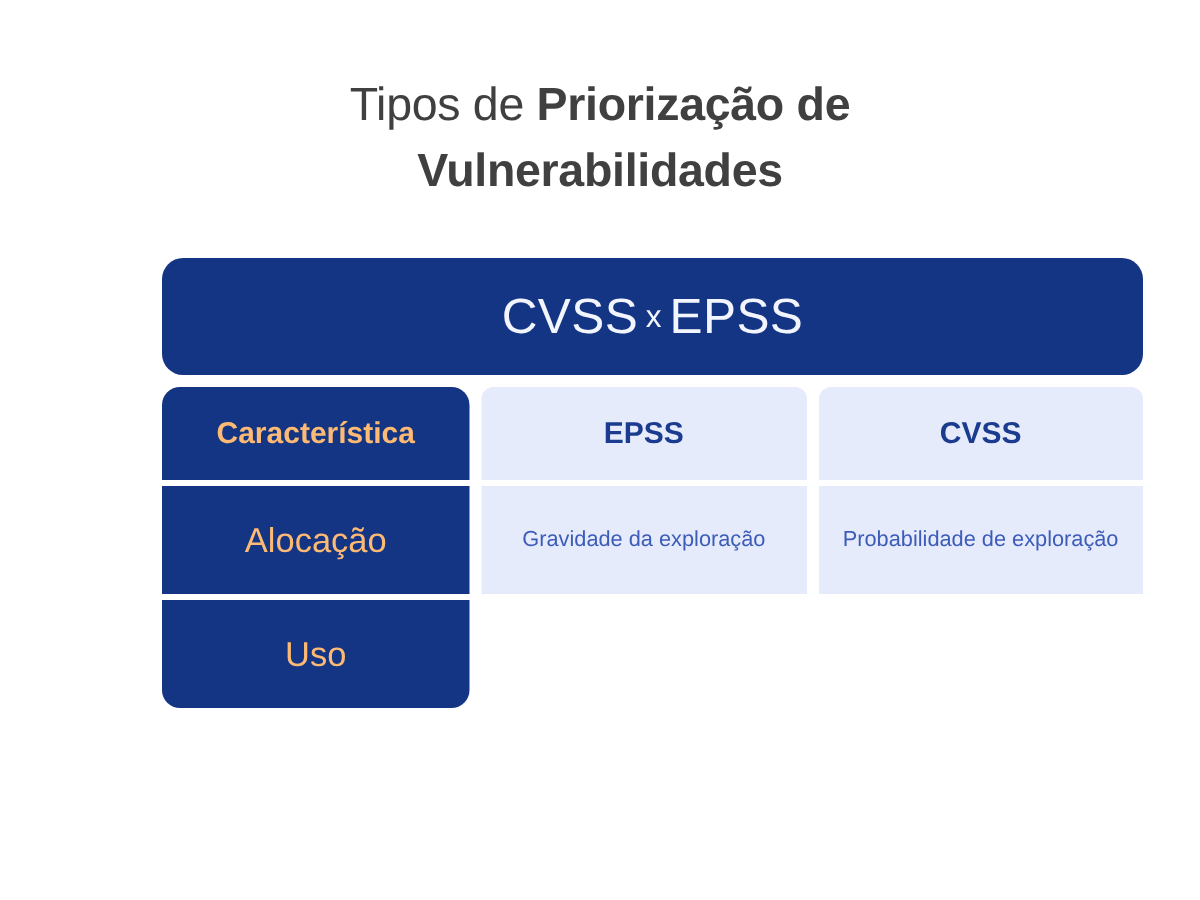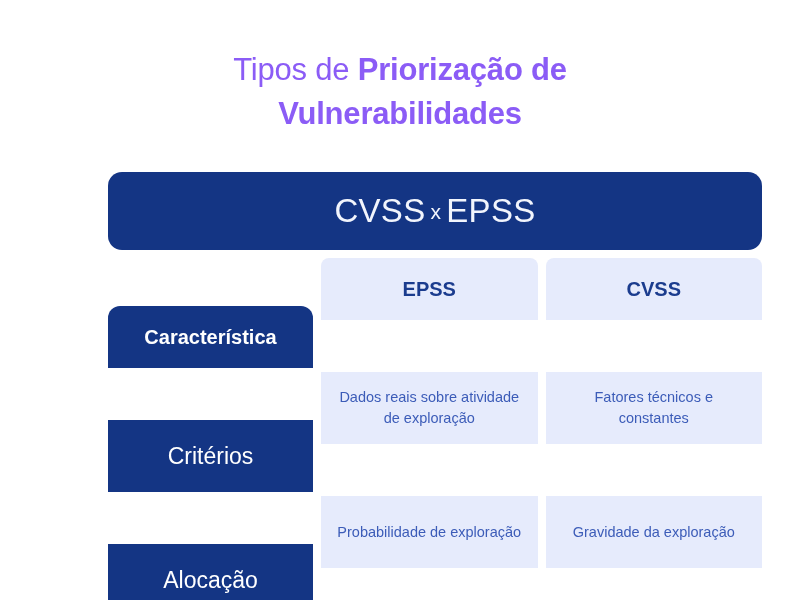--- a/index.html
+++ b/index.html
@@ -21,21 +21,21 @@
     box-sizing: border-box;
   }
 
   
   .title-block {
     position: absolute;
     left: 0;
     top: 48px;
     width: 800px;
     text-align: center;
-    color: #8b5cf6;
+    color: #404040;
     font-size: 31px;
     line-height: 44px;
     letter-spacing: -0.2px;
   }
   .title-light {
     font-weight: 400;
   }
   .title-strong {
     font-weight: 700;
   }
@@ -86,22 +86,21 @@
     align-items: center;
     justify-content: center;
     text-align: center;
     padding: 6px 14px;
   }
 
   .cell-label {
     width: 205px;
     flex: 0 0 205px;
     background: #143584;
-    color: #ffffff;
-    margin-top: 48px;
+    color: #fdba74;
   }
   .cell-value {
     flex: 1 1 0;
     background: #e6ebfc;
     color: #3c5cb8;
   }
 
   
   .row-head .cell { height: 62px; }
   .row-head .cell-label {
@@ -155,30 +154,25 @@
     </div>
 
     <div class="table">
 
       <div class="row row-head">
         <div class="cell cell-label">Característica</div>
         <div class="cell cell-value">EPSS</div>
         <div class="cell cell-value">CVSS</div>
       </div>
 
-      <div class="row row-body">
-        <div class="cell cell-label">Critérios</div>
-        <div class="cell cell-value">Dados reais sobre atividade de exploração</div>
-        <div class="cell cell-value">Fatores técnicos e constantes</div>
-      </div>
 
       <div class="row row-body">
         <div class="cell cell-label">Alocação</div>
+        <div class="cell cell-value">Gravidade da exploração</div>
         <div class="cell cell-value">Probabilidade de exploração</div>
-        <div class="cell cell-value">Gravidade da exploração</div>
       </div>
 
       <div class="row row-body row-last">
         <div class="cell cell-label">Uso</div>
       </div>
 
     </div>
   </div>
 </div>
 

